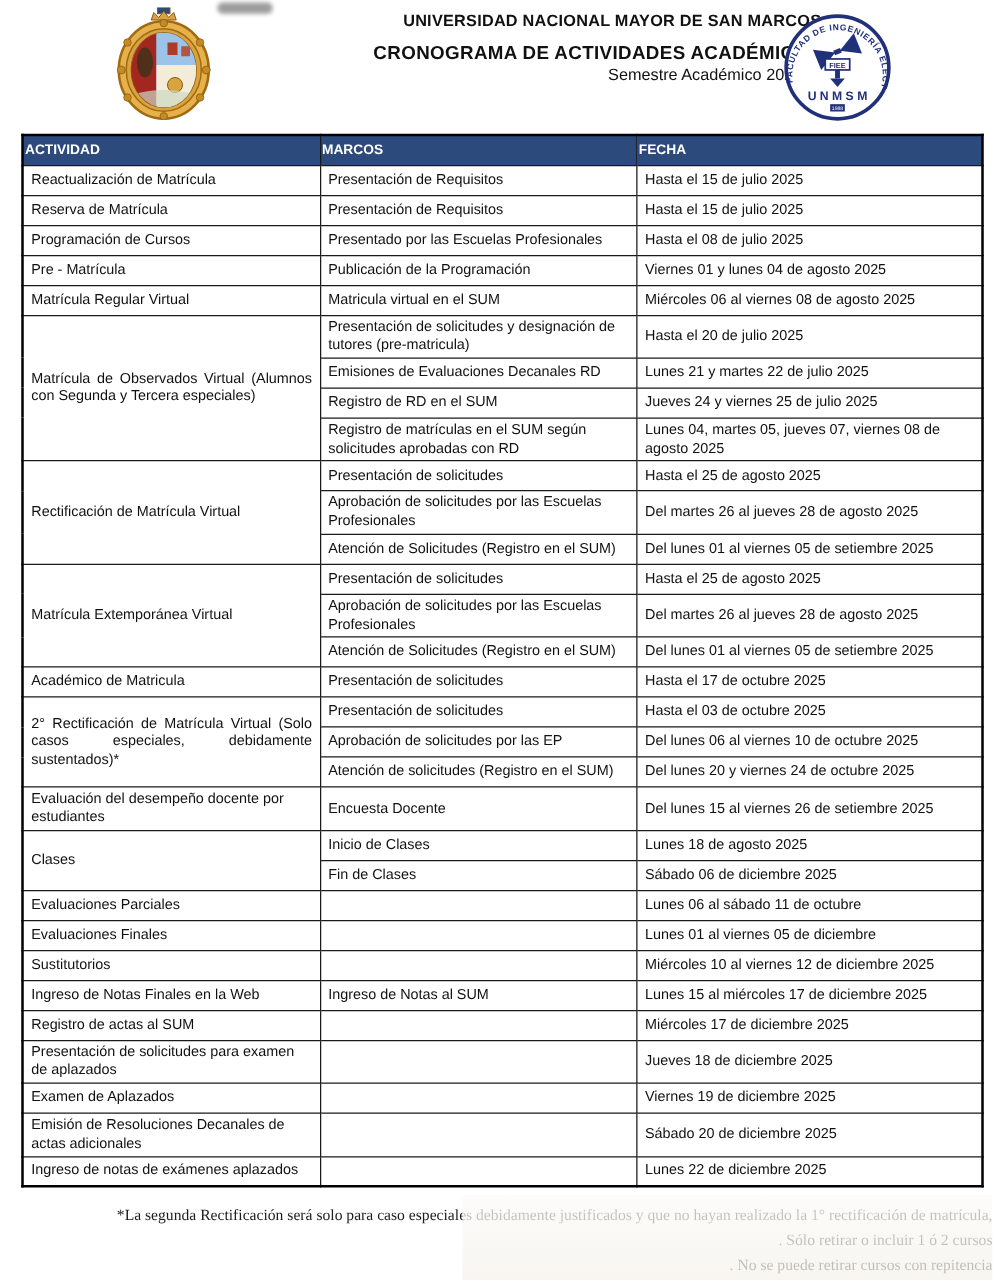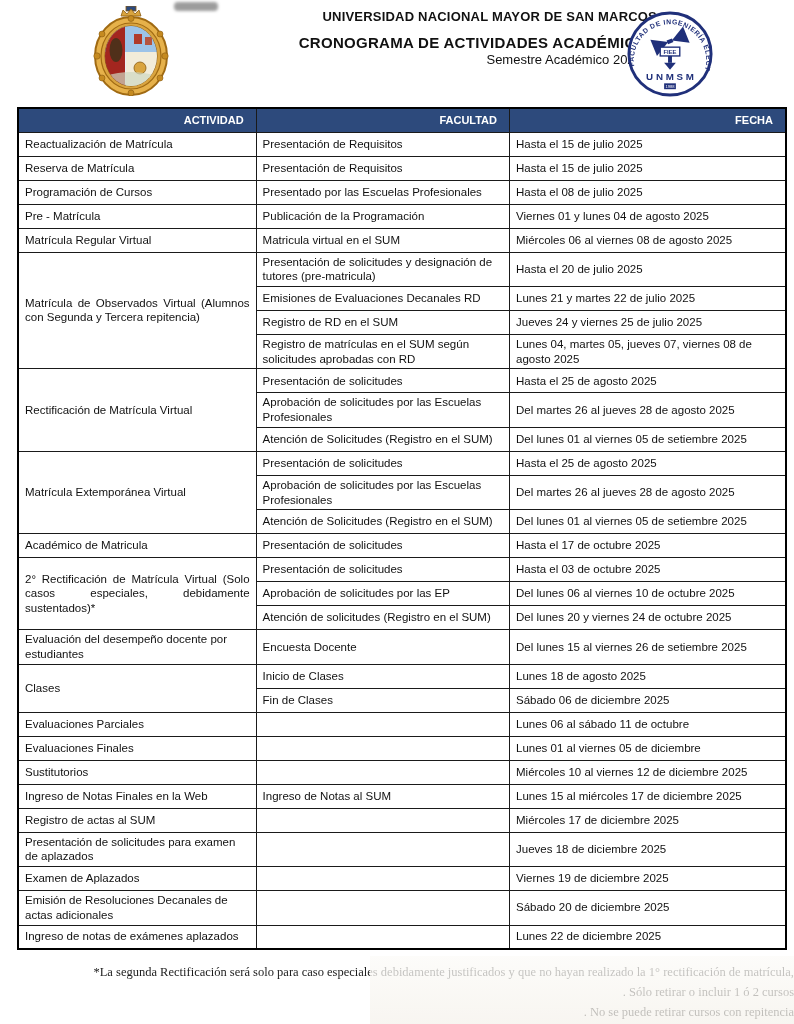--- a/index.html
+++ b/index.html
@@ -16,21 +16,21 @@
   .title-block{width:520px;margin:0 auto;text-align:right;line-height:1.22;}
   .t-univ{font-size:13px;font-weight:bold;letter-spacing:.2px;}
   .t-sub{font-size:11px;}
   .t-fac{font-size:13px;font-weight:bold;}
   .t-main{font-size:15px;font-weight:bold;margin-top:9px;letter-spacing:.3px;}
   .t-sem{font-size:13px;font-weight:normal;}
   
   table.sched{border-collapse:collapse;width:770px;margin:6px 0 0 17px;border:2px solid #000;}
   .sched th,.sched td{border:1px solid #1a1a1a;}
   .sched th{background:#2d4a7c;color:#fff;font-size:11px;font-weight:bold;
-    padding:3px 12px;text-align:right;}
+    padding:3px 1px;text-align:left;}
   .sched td{font-size:11.5px;padding:2px 6px;vertical-align:middle;line-height:1.28;}
   .sched tr{height:24px;}
   .col-act{width:31%;}
   .col-proc{width:33%;}
   .col-fecha{width:36%;}
   td.justify{text-align:justify;}
   
   .notes{margin:12px 0 0 40px;font-family:"Liberation Serif",serif;font-size:12.5px;
     line-height:1.6;color:#1c1c1c;}
   .notes .n-line{margin:0;text-align:right;}
@@ -122,21 +122,21 @@
 
 <table class="sched">
   <colgroup>
       <col class="col-act">
       <col class="col-proc">
       <col class="col-fecha">
     </colgroup>
   <thead>
     <tr>
       <th>ACTIVIDAD</th>
-      <th>FACULTAD</th>
+      <th>MARCOS</th>
       <th>FECHA</th>
     </tr>
   </thead>
   <tbody>
     <tr>
       <td>Reactualización de Matrícula</td>
       <td>Presentación de Requisitos</td>
       <td>Hasta el 15 de julio 2025</td>
     </tr>
     <tr>
@@ -153,21 +153,21 @@
       <td>Pre - Matrícula</td>
       <td>Publicación de la Programación</td>
       <td>Viernes 01 y lunes 04 de agosto 2025</td>
     </tr>
     <tr>
       <td>Matrícula Regular Virtual</td>
       <td>Matricula virtual en el SUM</td>
       <td>Miércoles 06 al viernes 08 de agosto 2025</td>
     </tr>
     <tr>
-      <td class="justify" rowspan="4">Matrícula de Observados Virtual (Alumnos con Segunda y Tercera repitencia)</td>
+      <td class="justify" rowspan="4">Matrícula de Observados Virtual (Alumnos con Segunda y Tercera especiales)</td>
       <td>Presentación de solicitudes y designación de tutores (pre-matricula)</td>
       <td>Hasta el 20 de julio 2025</td>
     </tr>
     <tr>
       <td>Emisiones de Evaluaciones Decanales RD</td>
       <td>Lunes 21 y martes 22 de julio 2025</td>
     </tr>
     <tr>
       <td>Registro de RD en el SUM</td>
       <td>Jueves 24 y viernes 25 de julio 2025</td>

